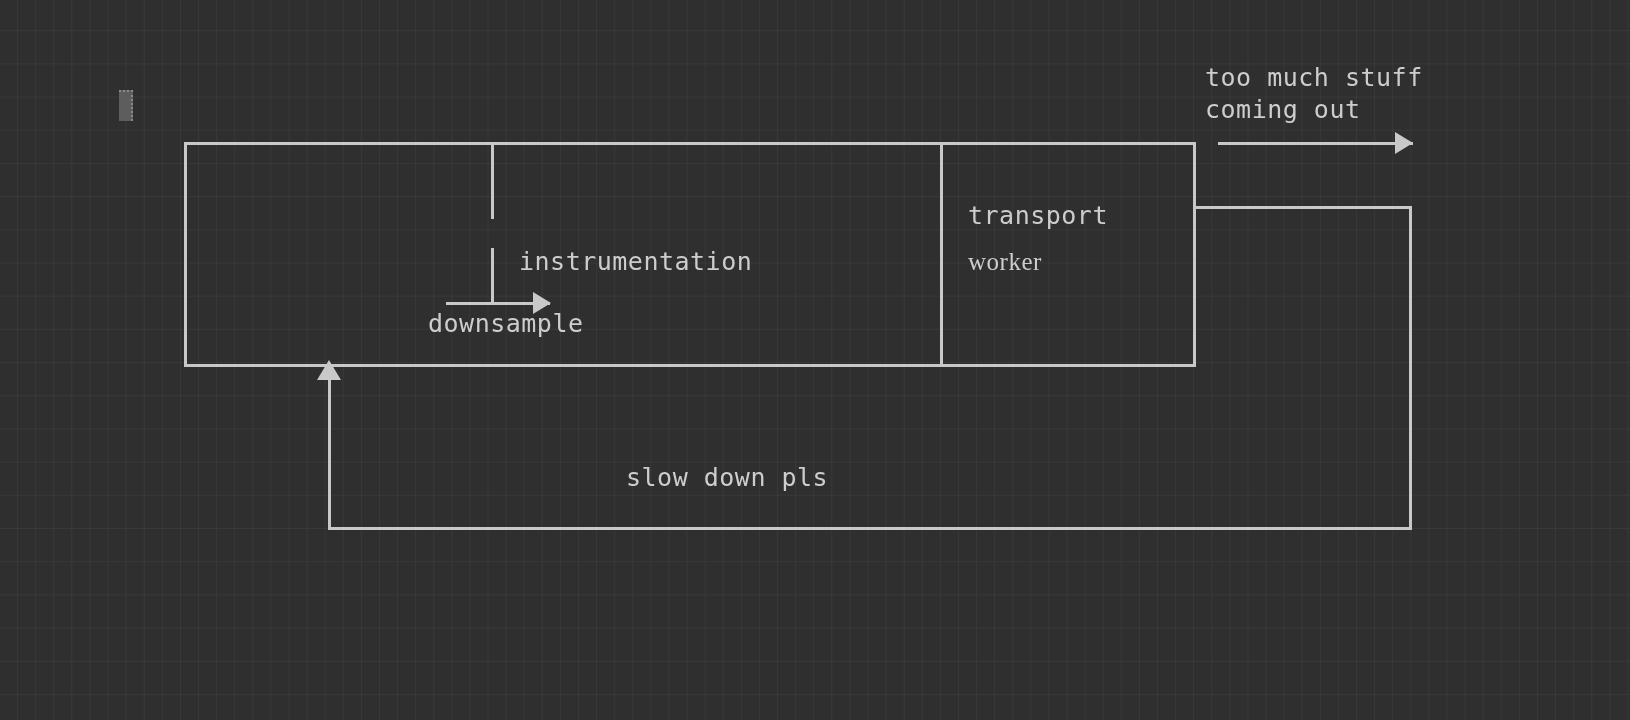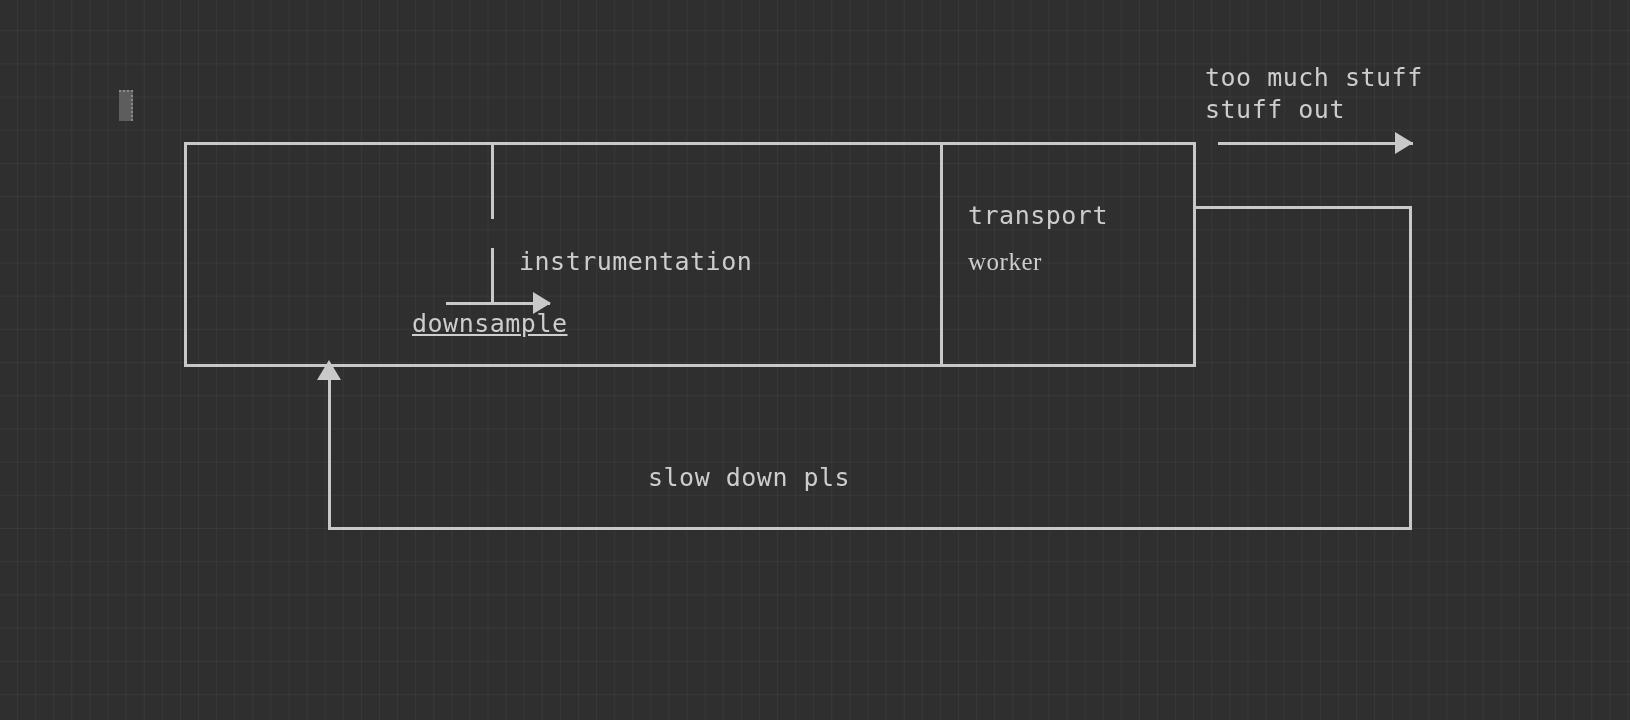--- a/index.html
+++ b/index.html
@@ -84,29 +84,29 @@
 
 
   <div class="label" style="left:968px; top:200px;">transport</div>
   <div class="label" style="left:968px; top:246px;font-family:Liberation Serif, serif;">worker</div>
 
   <div class="vline" style="left:491px; top:142px; height:77px;"></div>
   <div class="vline" style="left:491px; top:248px; height:56px;"></div>
 
   <div class="hline" style="left:446px; top:302px; width:104px;"></div>
   <div class="arrow-right" style="left:533px; top:292px;"></div>
-  <div class="label" style="left:412px; top:308px;text-decoration:underline;">downsample</div>
+  <div class="label" style="left:428px; top:308px;">downsample</div>
 
   <div class="label" style="left:519px; top:246px;">instrumentation</div>
 
   <div class="label" style="left:1205px; top:62px;">too much stuff</div>
-  <div class="label" style="left:1205px; top:94px;">stuff out</div>
+  <div class="label" style="left:1205px; top:94px;">coming out</div>
   <div class="hline" style="left:1218px; top:142px; width:195px;"></div>
   <div class="arrow-right" style="left:1395px; top:132px;"></div>
 
   <div class="hline" style="left:1193px; top:206px; width:219px;"></div>
   <div class="vline" style="left:1409px; top:206px; height:324px;"></div>
   <div class="hline" style="left:328px; top:527px; width:1084px;"></div>
   <div class="vline" style="left:328px; top:378px; height:152px;"></div>
   <div class="arrow-up" style="left:317px; top:360px;"></div>
-  <div class="label" style="left:626px; top:462px;margin-left:22px;">slow down pls</div>
+  <div class="label" style="left:626px; top:462px;">slow down pls</div>
 
 </div>
 
 </body></html>

